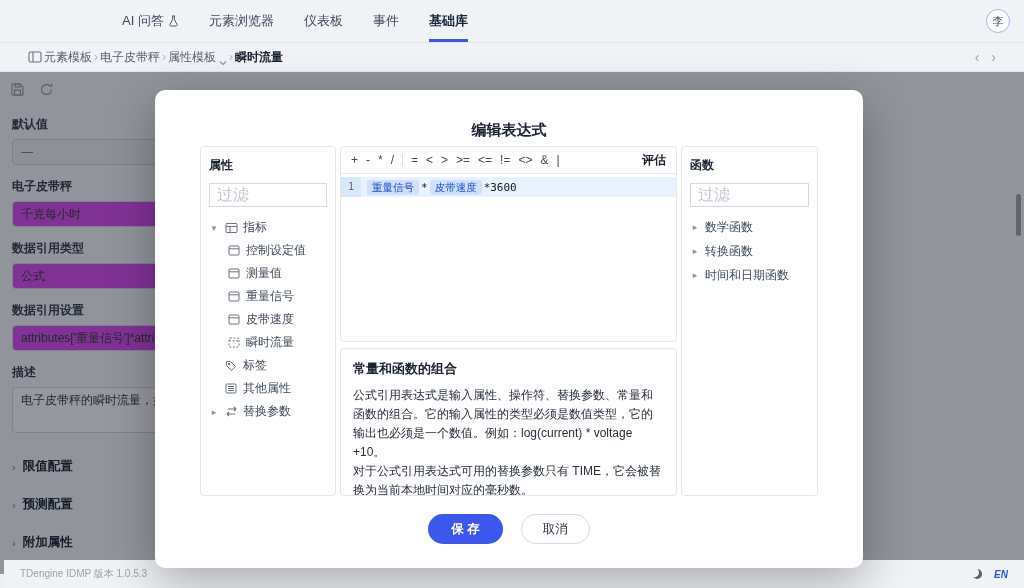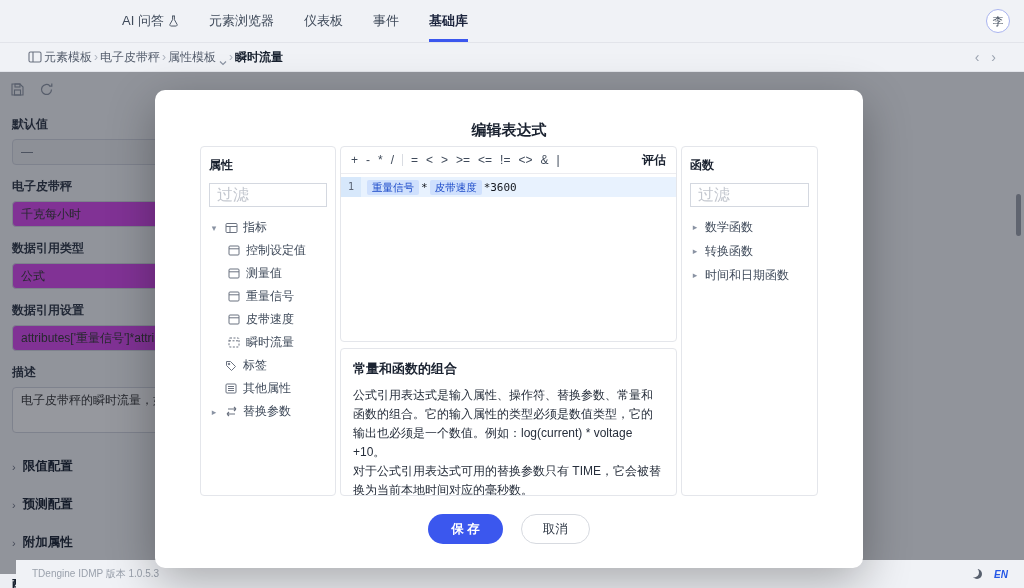--- a/index.html
+++ b/index.html
@@ -52,21 +52,21 @@
     display:flex; gap:7px; align-items:center; cursor:pointer; }
   .section-chevron { color:#6b7280; font-size:11px; font-weight:400; }
   .config-block { margin-top:26px; }
   .config-label { font-size:12.5px; font-weight:700; color:#17202e; }
   .scroll-thumb { position:absolute; right:3px; top:122px; width:5px; height:42px; background:#9ba0a9; border-radius:3px; cursor:pointer; }
 
   
   .overlay { position:absolute; top:72px; left:0; right:0; bottom:14px; background:rgba(22,27,40,0.45); z-index:4; }
 
   
-  .footer { position:absolute; bottom:0; left:16px; right:0; height:28px; background:#f0f2f6;
+  .footer { position:absolute; bottom:0; left:4px; right:0; height:28px; background:#f0f2f6;
     display:flex; align-items:center; padding:0 16px; font-size:10px; color:#9aa1ac; z-index:6; }
   .footer-right { margin-left:auto; display:flex; align-items:center; gap:12px;font-style:italic; }
   .moon { width:10px; height:10px; border-radius:50%; box-shadow:inset -3px -1.5px 0 0 #57606e; cursor:pointer; }
   .lang { color:#2457e6; font-weight:700; font-size:10px; cursor:pointer; }
 
   
   .modal { position:absolute; left:155px; top:90px; width:708px; height:478px; background:#fff;
     border-radius:10px; box-shadow:0 14px 48px rgba(0,0,0,.30); z-index:10; }
   .modal-title { text-align:center; padding-top:31px; font-size:15px; font-weight:700; color:#1a2230; }
   .panels { position:absolute; top:56px; left:45px; right:45px; height:350px; display:flex; gap:4px; }

